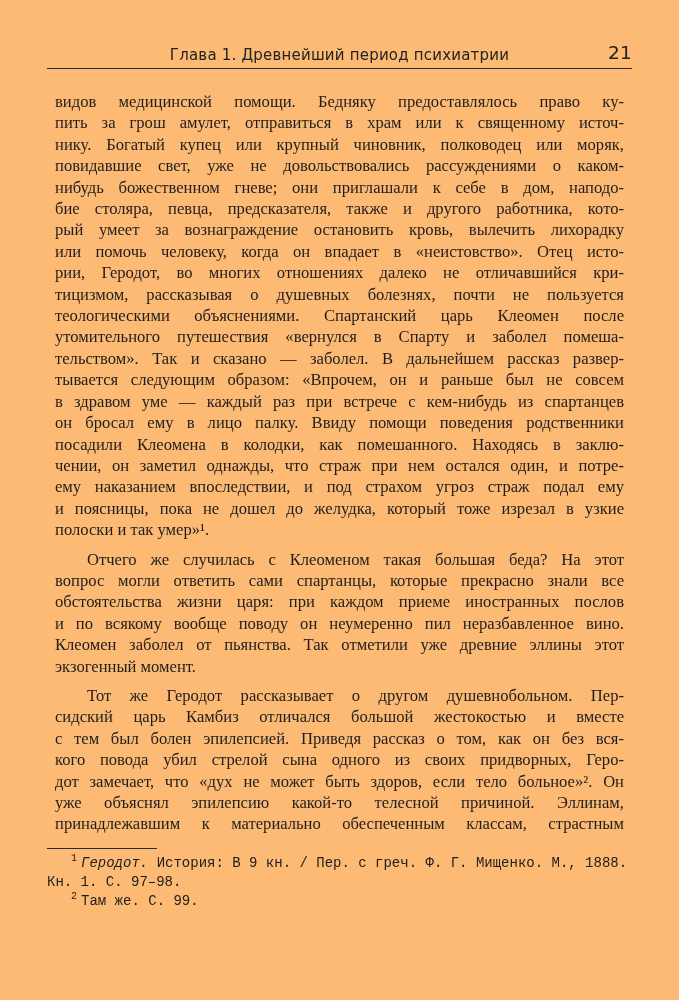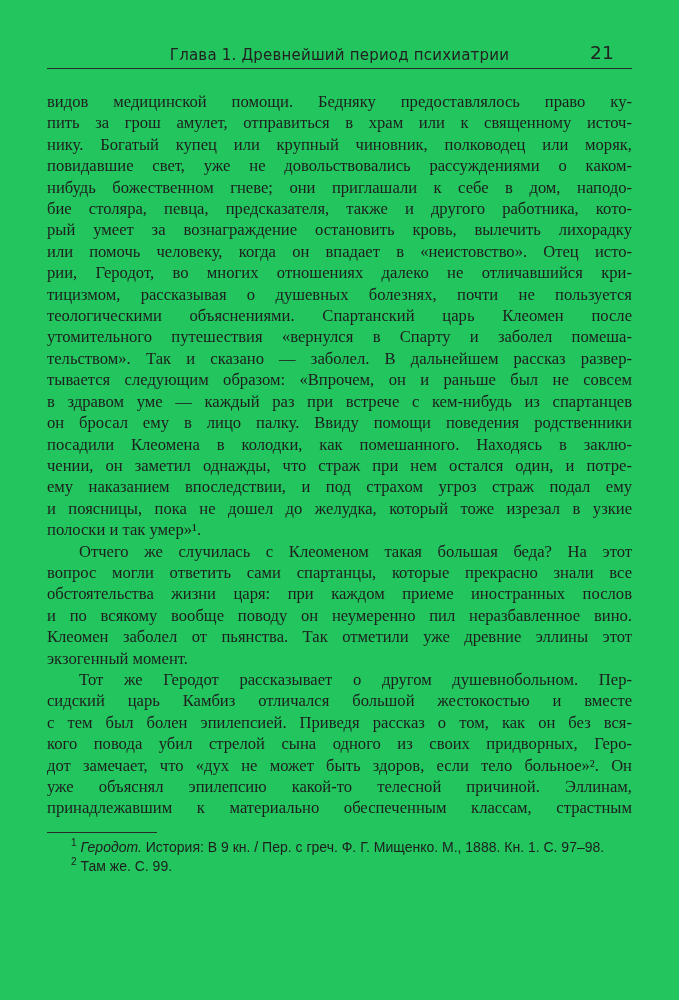--- a/index.html
+++ b/index.html
@@ -26,48 +26,48 @@
     font-size: 15px;
     line-height: 19px;
     color: #222;
     letter-spacing: 0.2px;
   }
   .chapter {
     text-align: center;
   }
   .pagenum {
     position: absolute;
-    right: 18px;
+    right: 0;
     top: -3px;
     font-size: 18.5px;
   }
   .header-rule {
     border: none;
     border-top: 1.6px solid #2b2b2b;
     margin: 3px 0 0 0;
   }
   
   .body {
     margin-top: 22px;
     font-family: "Liberation Serif", "DejaVu Serif", serif;
     font-size: 16.6px;
     line-height: 21.4px;
   }
-  .paragraph { margin: 0; }
+  .paragraph { margin: 8px; }
   .line {
     text-align: justify;
     text-align-last: justify;
     white-space: normal;
   }
   .line.last { text-align-last: left; }
   .line.indent { text-indent: 32px; }
   
   .footnotes {
     margin-top: 13px;
-    font-family: Liberation Sans, sans-serif;
+    font-family: Liberation Mono, monospace;
     font-size: 14px;
     line-height: 19px;
   }
   .fn-rule {
     width: 110px;
     border: none;
     border-top: 1.4px solid #2b2b2b;
     margin: 0 0 5px 0;
   }
   .footnote { text-indent: 24px; }
@@ -75,21 +75,21 @@
     font-size: 10px;
     vertical-align: super;
     line-height: 0;
     margin-right: 4px;
   }
   .fn-author { font-style: italic; }
 </style>
 </head>
 <body>
 
-<div class="page" style="background: #22c55e; color: rgb(30, 30, 30);">
+<div class="page" style="background: #fdba74; color: rgb(30, 30, 30);">
   <div class="header">
     <div class="chapter">Глава 1. Древнейший период психиатрии</div>
     <div class="pagenum">21</div>
   </div>
   <div class="header-rule"></div>
 
   <div class="body">
       <div class="paragraph">
         <div class="line">видов медицинской помощи. Бедняку предоставлялось право ку-</div>
         <div class="line">пить за грош амулет, отправиться в храм или к священному источ-</div>

